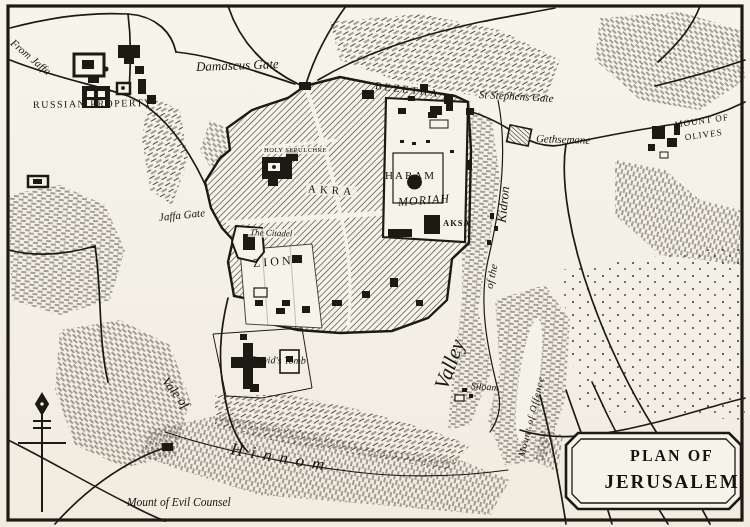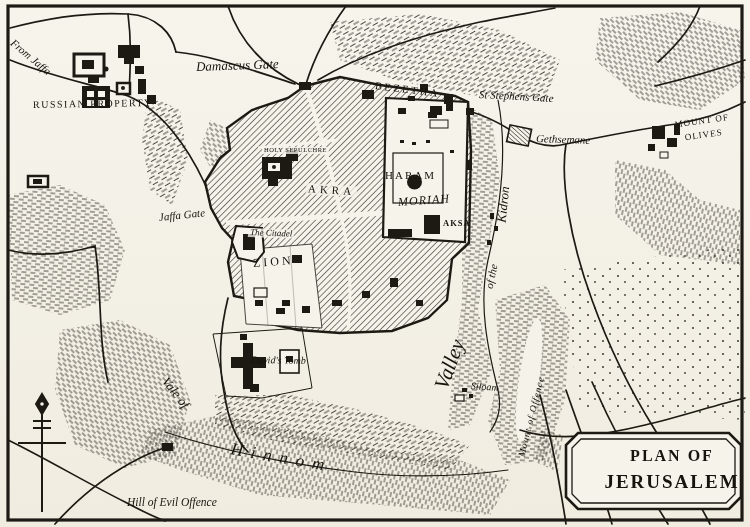--- a/index.html
+++ b/index.html
@@ -252,18 +252,18 @@
 <span class="lbl it onhatch" style="left:248px;top:228px;font-size:9px;transform:rotate(2deg);">The Citadel</span>
 <span class="lbl" style="left:253px;top:257px;font-size:12px;letter-spacing:3px;transform:rotate(-4deg);">ZION</span>
 <span class="lbl it" style="left:224px;top:355px;font-size:10px;transform:rotate(1deg);margin-left:27px;">David's Tomb</span>
 <span class="lbl it" style="left:471px;top:381px;font-size:10px;transform:rotate(4deg);">Siloam</span>
 <span class="lbl it" style="left:441px;top:378px;font-size:21px;transform:rotate(-70deg);">Valley</span>
 <span class="lbl it" style="left:489px;top:283px;font-size:11px;transform:rotate(-78deg);">of the</span>
 <span class="lbl it" style="left:501px;top:216px;font-size:13px;transform:rotate(-84deg);">Kidron</span>
 <span class="lbl it" style="left:165px;top:372px;font-size:13px;transform:rotate(52deg);">Vale of</span>
 <span class="lbl it" style="left:231px;top:440px;font-size:17px;letter-spacing:8px;transform:rotate(10deg);">Hinnom</span>
 <span class="lbl it" style="left:522px;top:452px;font-size:9.5px;letter-spacing:1px;transform:rotate(-76deg);">Mount of Offence</span>
-<span class="lbl it" style="left:127px;top:497px;font-size:11.5px;">Hill of Evil Offence</span>
+<span class="lbl it" style="left:127px;top:497px;font-size:11.5px;">Mount of Evil Counsel</span>
 
 <span class="title-line" style="top:447px;font-size:16px;">PLAN OF</span>
 <span class="title-line" style="top:471px;font-size:19px;">JERUSALEM</span>
 
 </div>
 
 </body></html>

